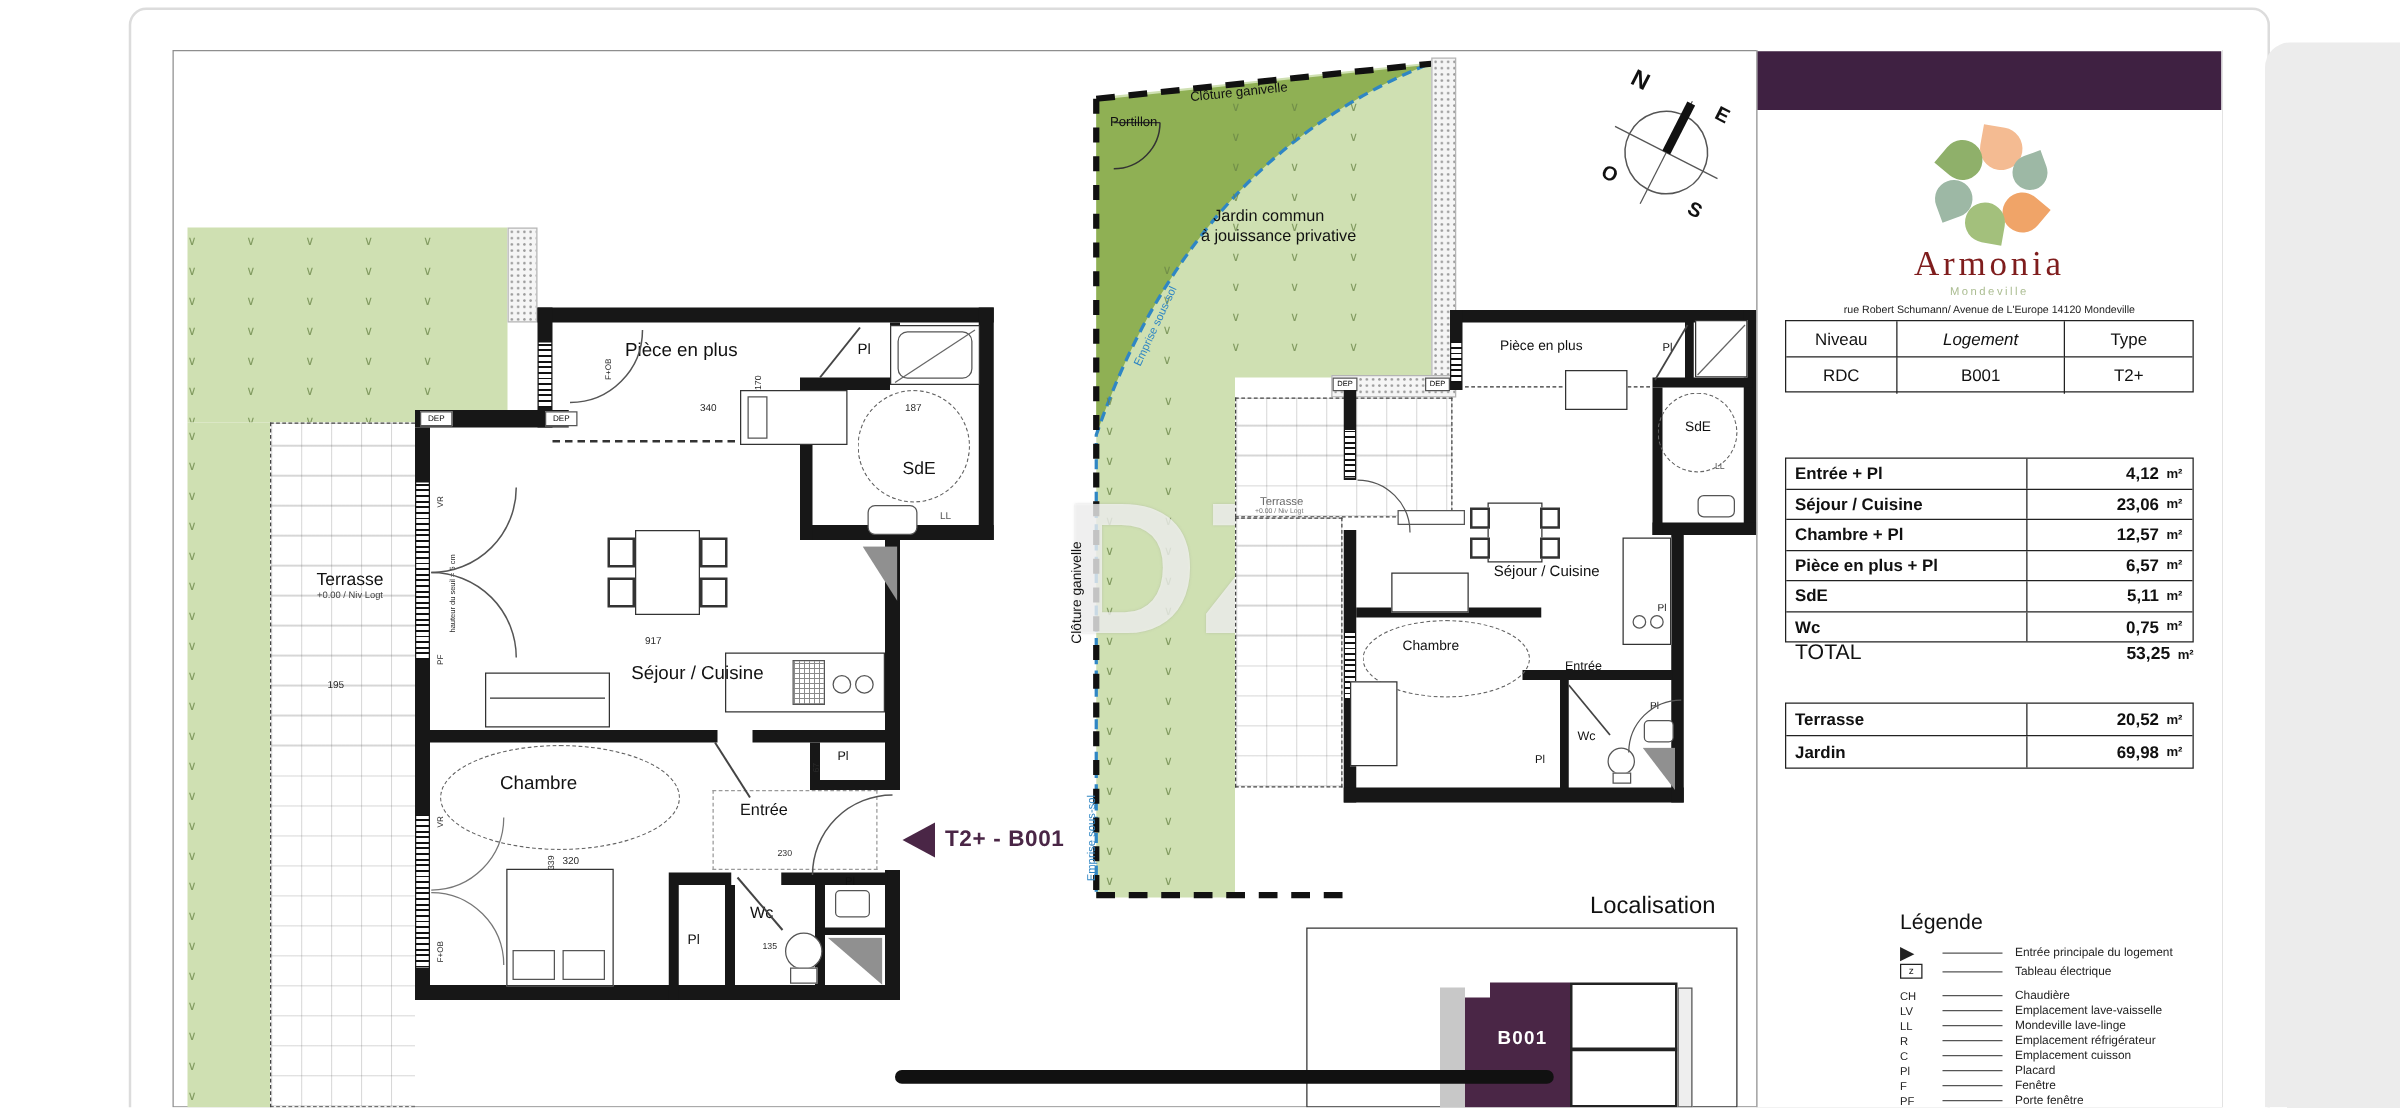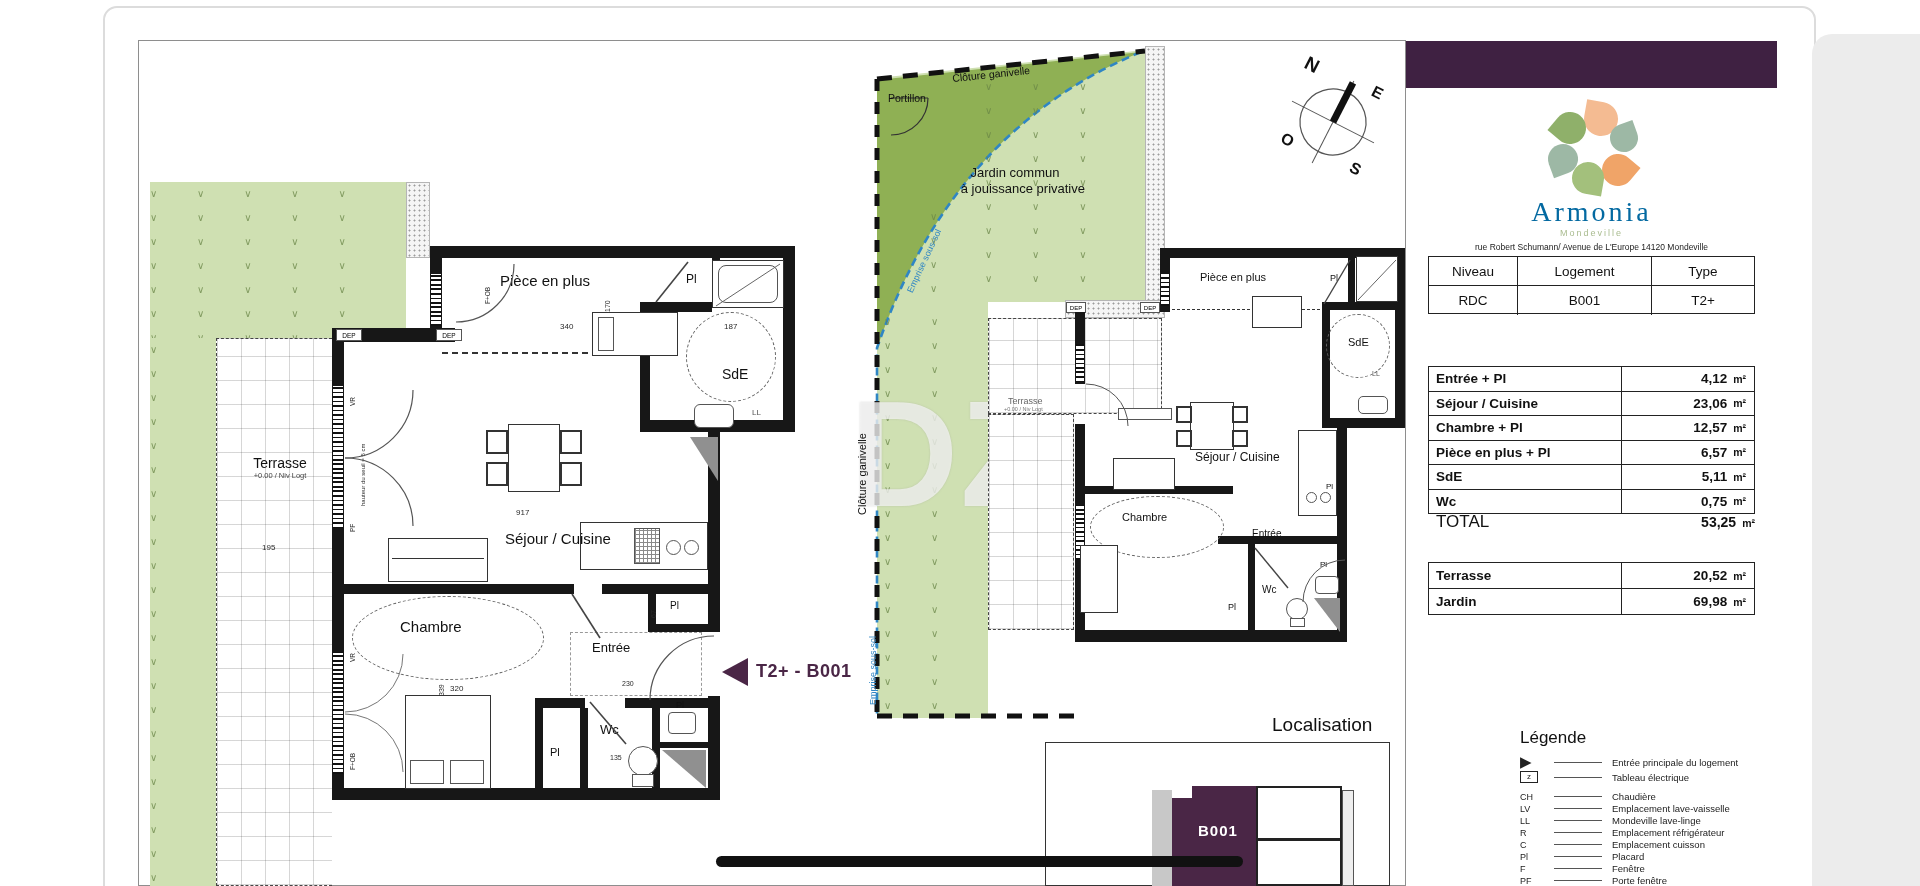--- a/index.html
+++ b/index.html
@@ -283,27 +283,27 @@
   <div class="abs" style="left:1406px;top:41px;width:371px;height:47px;background:#3f2142;"></div>
 
   <div class="abs" style="left:1540px;top:96px;width:104px;height:104px;">
     <div class="ptl" style="left:44px;top:6px;width:34px;height:34px;background:#f4bb92;transform:rotate(10deg);"></div>
     <div class="ptl" style="left:70px;top:28px;width:28px;height:28px;background:#9db8a5;transform:rotate(70deg);"></div>
     <div class="ptl" style="left:62px;top:58px;width:32px;height:32px;background:#f0a468;transform:rotate(130deg);"></div>
     <div class="ptl" style="left:32px;top:66px;width:32px;height:32px;background:#a3c07c;transform:rotate(190deg);"></div>
     <div class="ptl" style="left:8px;top:48px;width:30px;height:30px;background:#9db8a5;transform:rotate(250deg);"></div>
     <div class="ptl" style="left:14px;top:16px;width:32px;height:32px;background:#8fb06a;transform:rotate(310deg);"></div>
   </div>
-  <div class="lbl" style="left:1405px;top:196px;width:373px;text-align:center;font-size:28px;font-family:'Liberation Serif',serif;color:#0369a1;letter-spacing:3px;">Armonia</div>
+  <div class="lbl" style="left:1405px;top:196px;width:373px;text-align:center;font-size:28px;font-family:'Liberation Serif',serif;color:#7f1d1d;letter-spacing:3px;">Armonia</div>
   <div class="lbl" style="left:1405px;top:228px;width:373px;text-align:center;font-size:9px;color:#aabc90;letter-spacing:2px;">Mondeville</div>
   <div class="lbl" style="left:1405px;top:242px;width:373px;text-align:center;font-size:8.5px;color:#222;">rue Robert Schumann/ Avenue de L'Europe 14120 Mondeville</div>
 
   <div class="panel-tb" style="left:1428px;top:256px;width:327px;height:58px;display:grid;grid-template-columns:88px 134px 1fr;grid-template-rows:29px 29px;">
     <div class="cell" style="font-size:13.5px;border-bottom:1px solid #222;">Niveau</div>
-    <div class="cell" style="font-size:13.5px;border-left:1px solid #222;border-bottom:1px solid #222;">Logement</div>
+    <div class="cell" style="font-size:13.5px;border-left:1px solid #222;border-bottom:1px solid #222;font-style:italic;">Logement</div>
     <div class="cell" style="font-size:13.5px;border-left:1px solid #222;border-bottom:1px solid #222;">Type</div>
     <div class="cell" style="font-size:13.5px;">RDC</div>
     <div class="cell" style="font-size:13.5px;border-left:1px solid #222;">B001</div>
     <div class="cell" style="font-size:13.5px;border-left:1px solid #222;">T2+</div>
   </div>
 
 
   <div class="panel-tb" style="left:1428px;top:366px;width:327px;">
     <div class="srow">
       <div class="l">Entrée + Pl</div>

